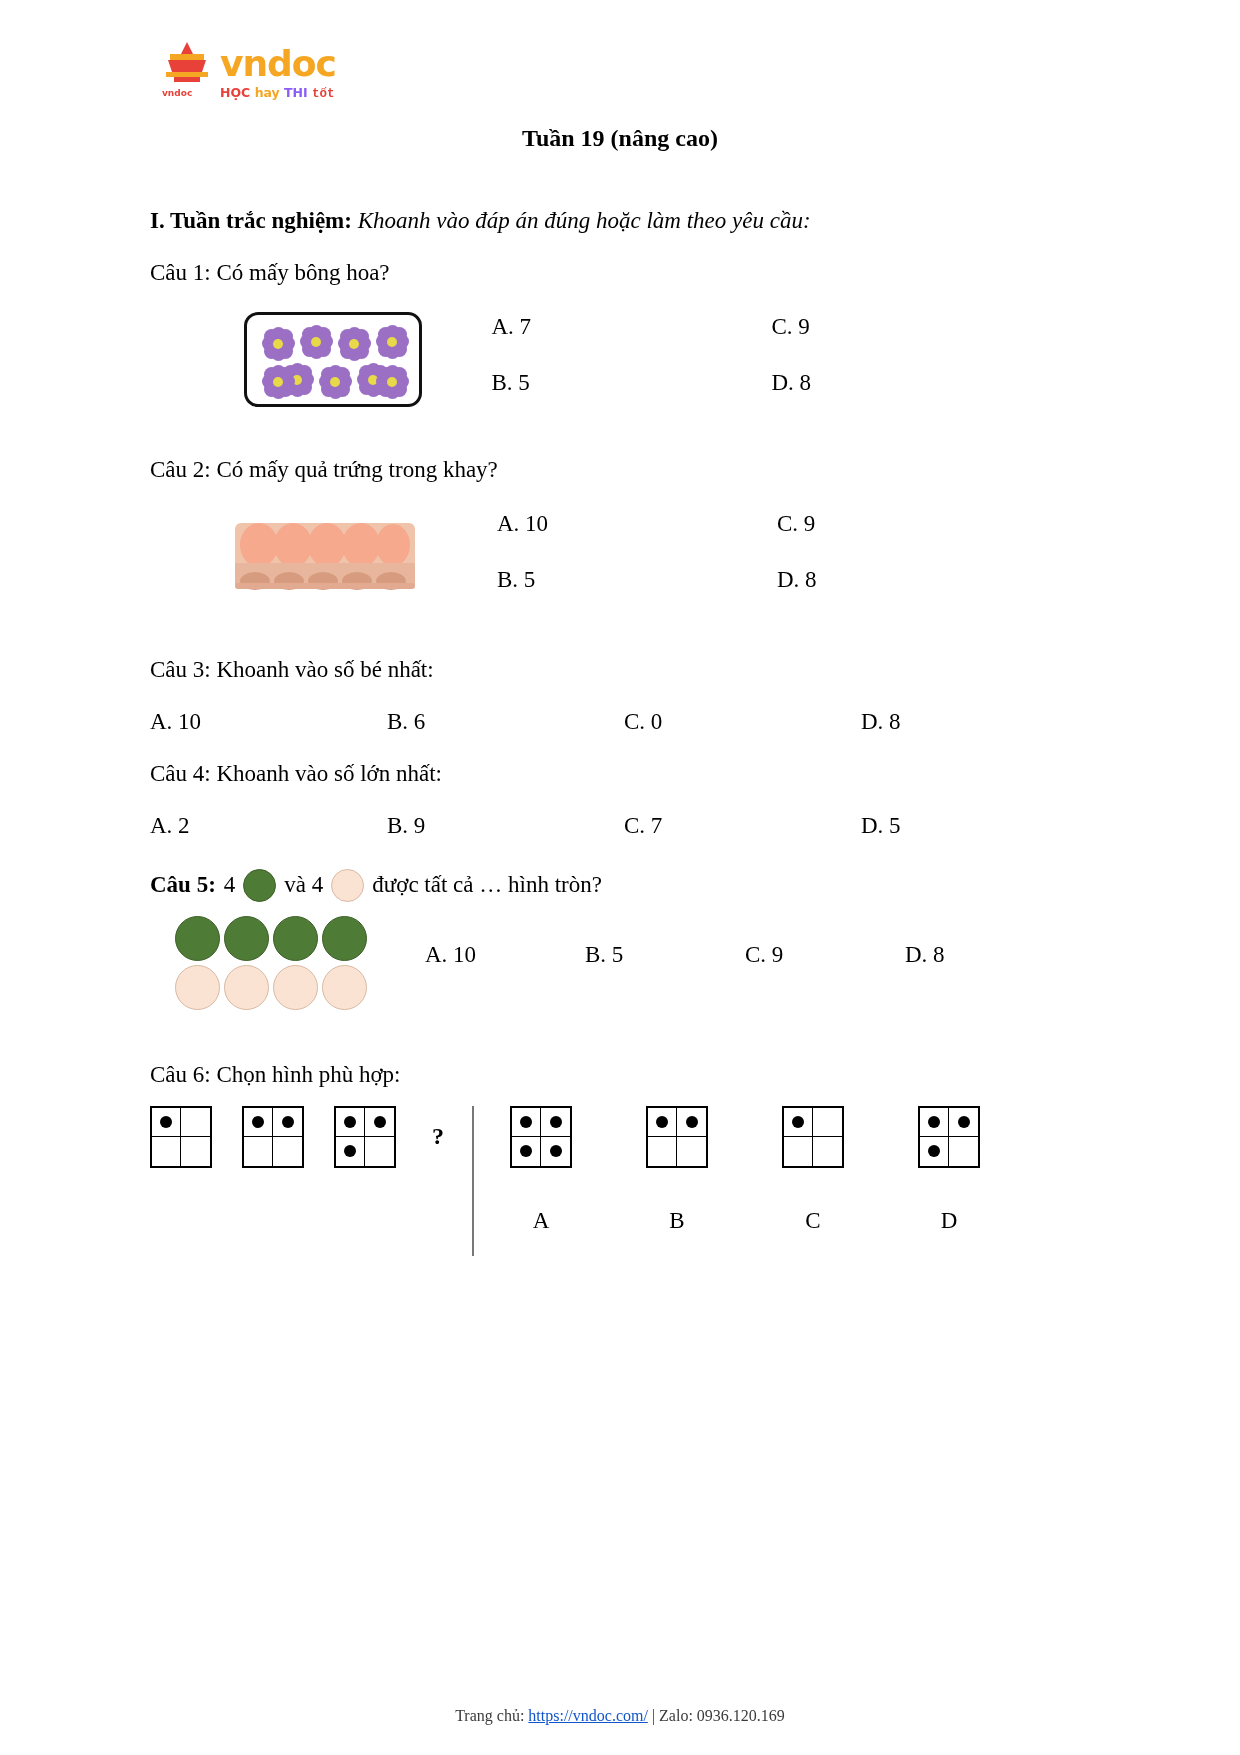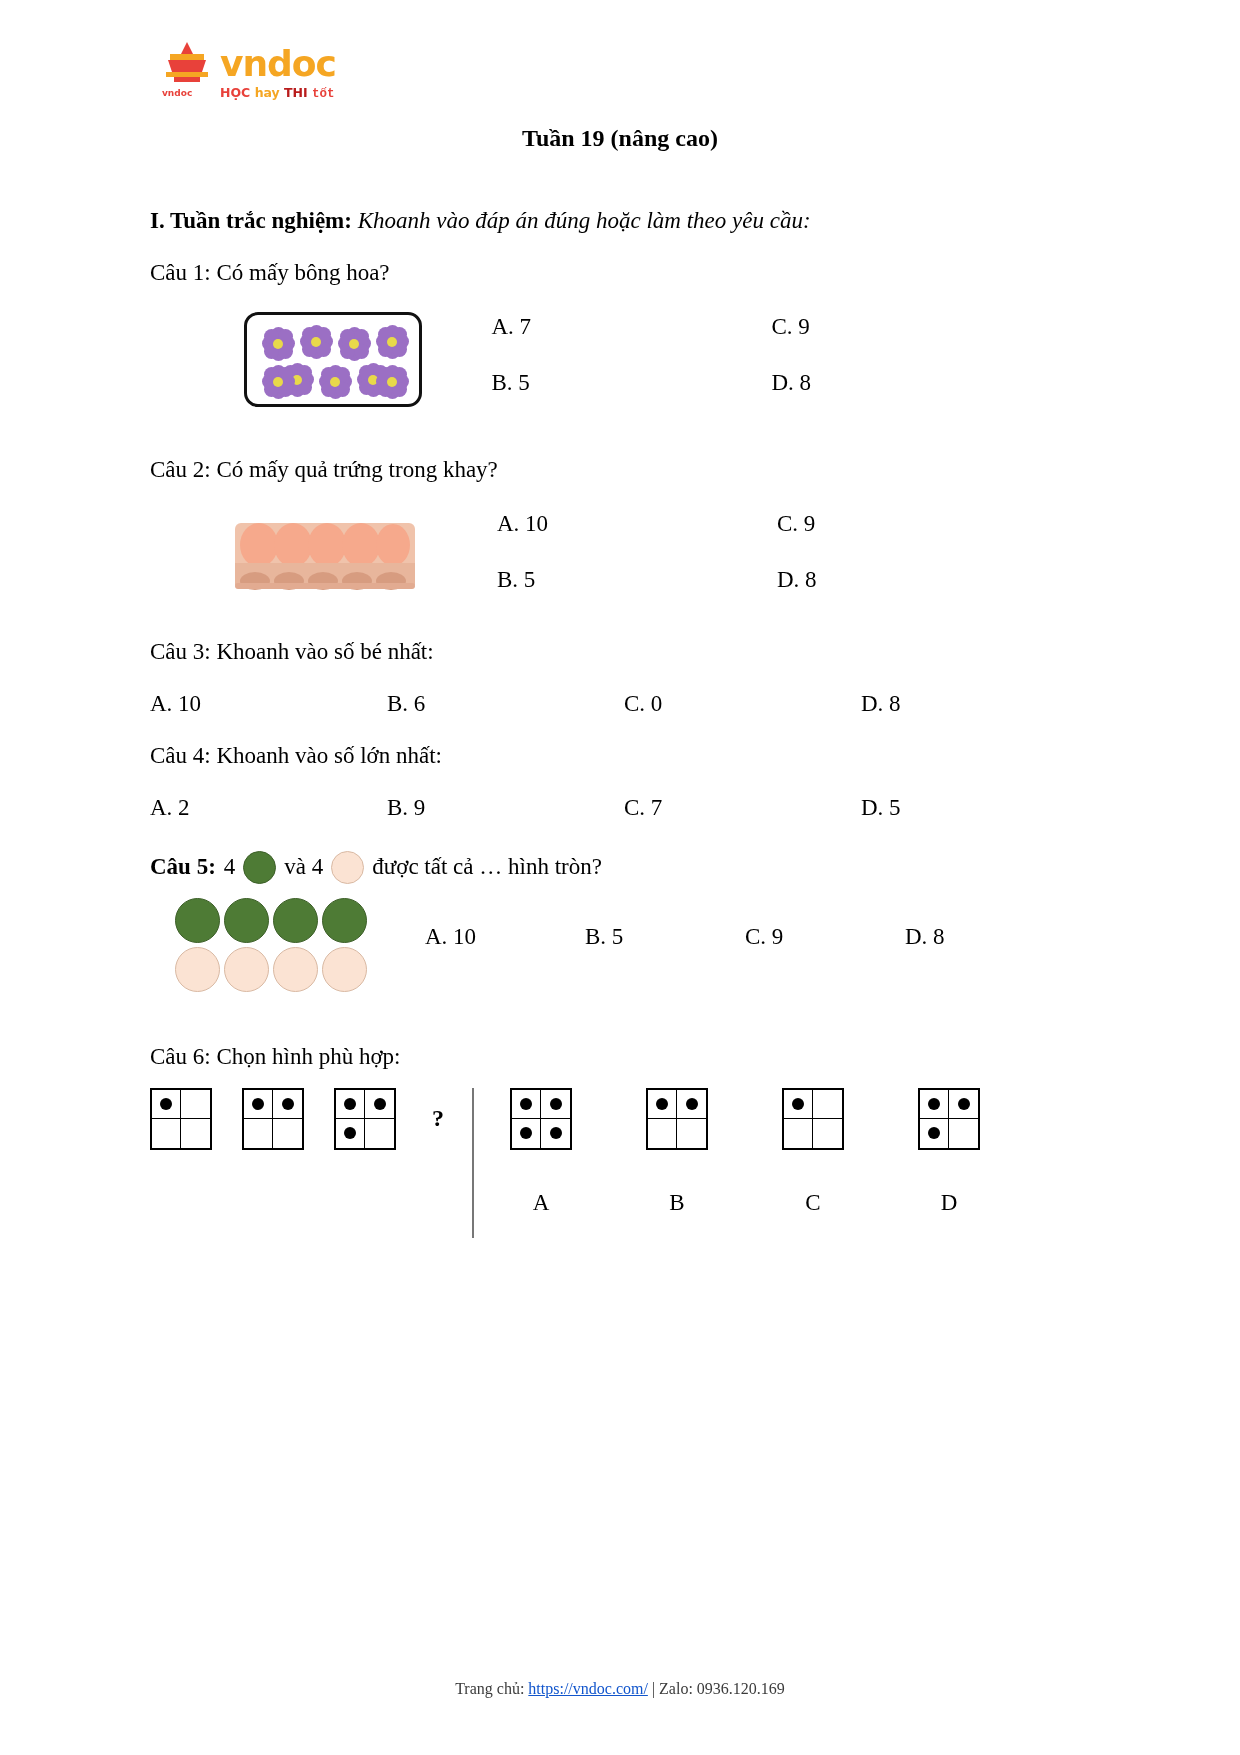--- a/index.html
+++ b/index.html
@@ -42,21 +42,21 @@
   }
   .logo-sub {
     font-family: "DejaVu Sans", sans-serif;
     font-size: 12.5px;
     font-weight: bold;
     line-height: 1;
     margin-top: 5px;
   }
   .logo-sub .hoc { color: #e8413a; }
   .logo-sub .hay { color: #f5a623; }
-  .logo-sub .thi { color: #b91c1c; }
+  .logo-sub .thi { color: #8b5cf6; }
   .logo-sub .tot { color: #e8413a; font-family: Liberation Mono, monospace; }
   .logo-vndoc-small {
     font-family: "DejaVu Sans", sans-serif;
     font-size: 9px;
     color: #e8413a;
     font-weight: bold;
     position: absolute;
     bottom: 0; left: 2px;
   }
 
@@ -204,21 +204,21 @@
     flex: none;
   }
   .c6-right { display: flex; gap: 74px; }
   .c6-opt { text-align: center; }
   .c6-opt .lbl { font-size: 23px; margin-top: 40px; }
 
   
   .footer {
     position: absolute;
     left: 0; right: 0;
-    bottom: 57px;
+    bottom: 30px;
     text-align: center;
     font-size: 16px;
     color: #3b3b3b;
   }
   .footer a { color: #1155cc; text-decoration: underline; }
 </style>
 </head>
 <body>
 
 <div class="page">
@@ -391,21 +391,21 @@
       </svg>
     </div>
     <div class="ans-grid2" style="margin-left:76px;">
       <div>A. 10</div>
       <div>C. 9</div>
       <div>B. 5</div>
       <div>D. 8</div>
     </div>
   </div>
 
-  <div class="q" style="margin-top:30px;">
+  <div class="q" style="margin-top:48px;">
     <b>Câu 3:</b>
     <span>Khoanh vào số bé nhất:</span>
   </div>
   <div class="ans-inline" style="margin-top:26px;">
     <div>A. 10</div>
     <div>B. 6</div>
     <div>C. 0</div>
     <div>D. 8</div>
   </div>
 

